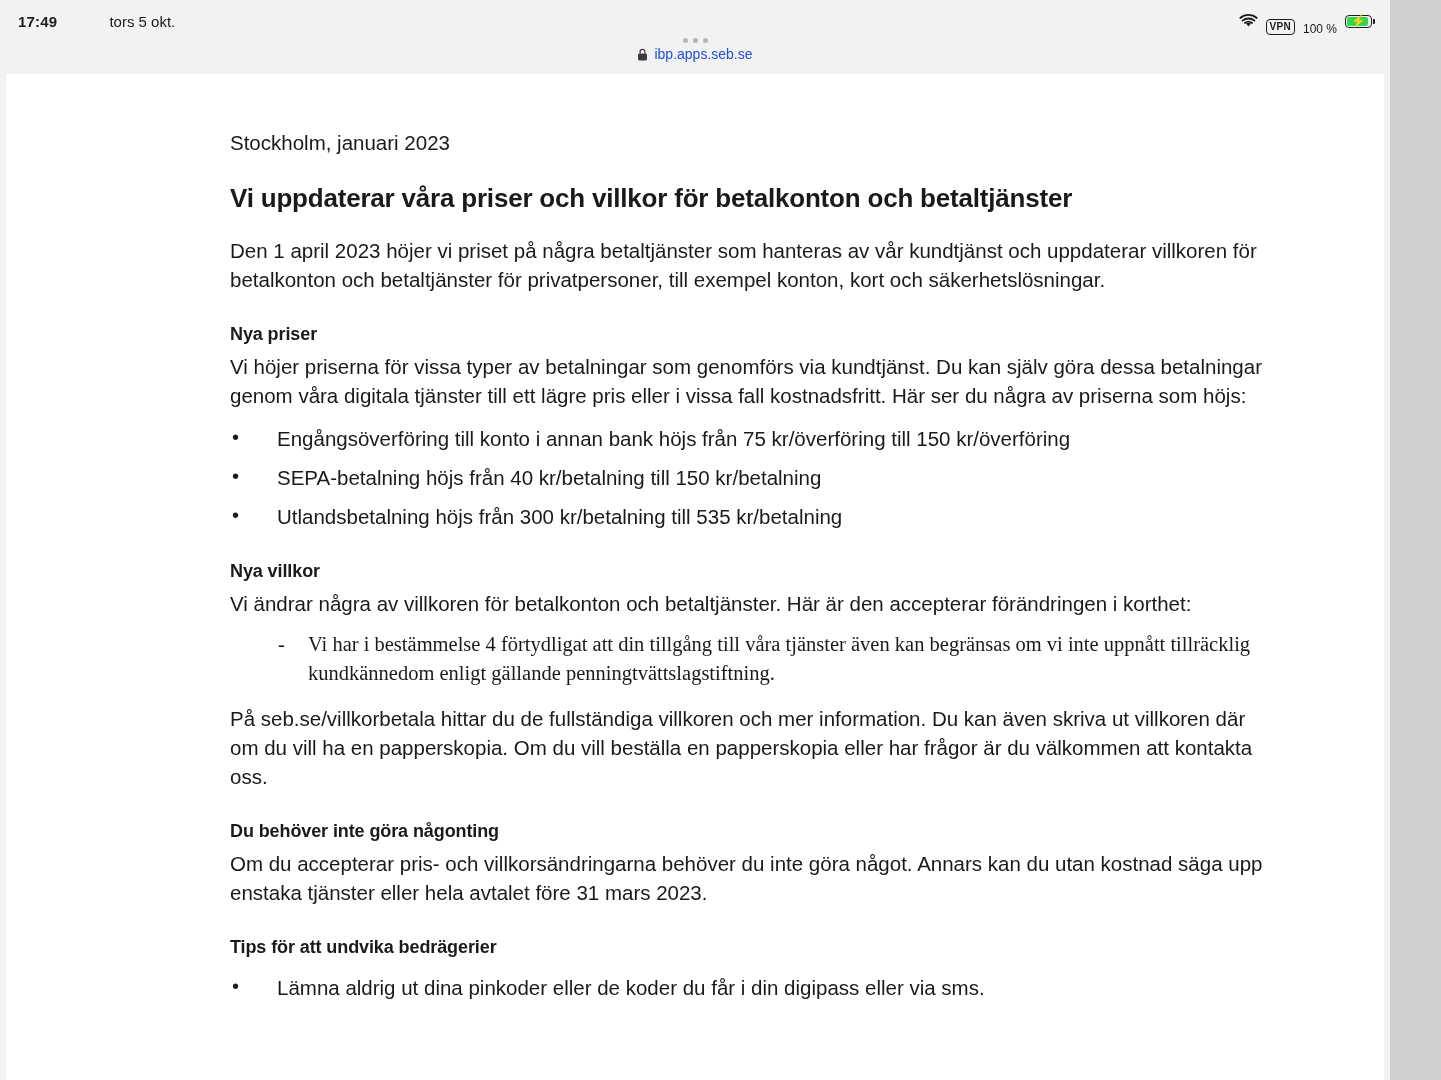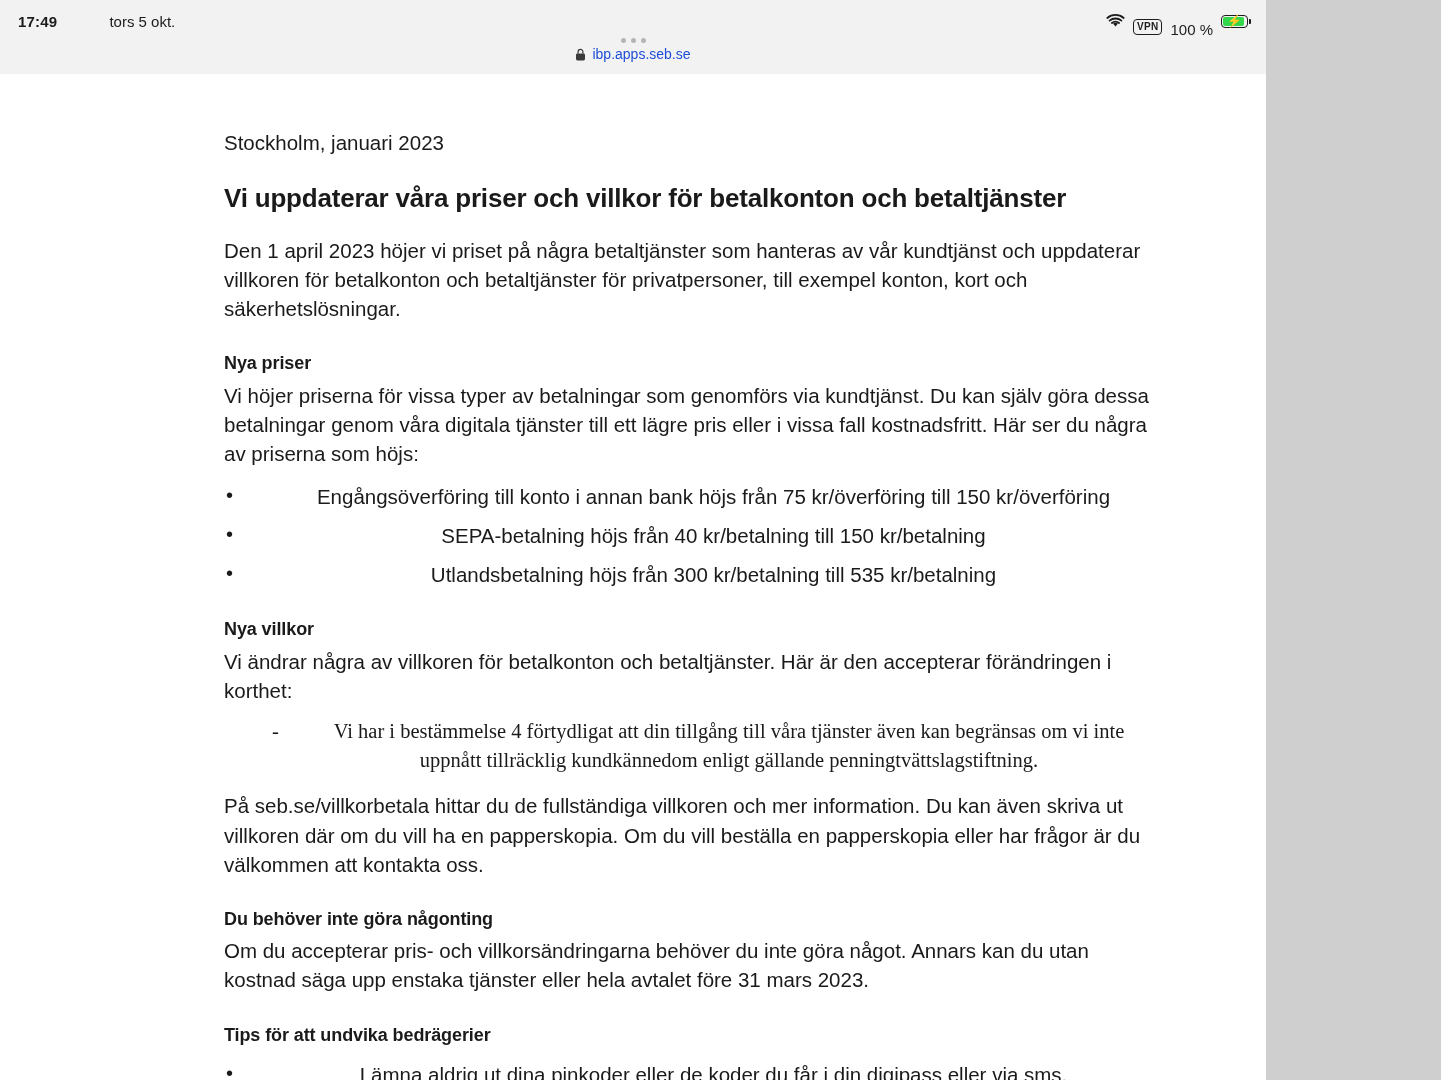--- a/index.html
+++ b/index.html
@@ -3,21 +3,21 @@
 <meta charset="utf-8">
 <style>
   html, body {
     margin: 0;
     padding: 0;
     background: #cfcfcf;
     font-family: "Liberation Sans", sans-serif;
   }
   #screen {
     position: relative;
-    width: 1266px;
+    width: 1390px;
     height: 1080px;
     overflow: hidden;
     background: #f2f2f2;
   }
 
   
   .statusbar {
     position: relative;
     height: 42px;
     background: #f2f2f2;
@@ -47,21 +47,21 @@
   .vpn-badge {
     border: 1.6px solid #1c1c1e;
     border-radius: 4px;
     font-size: 10px;
     font-weight: 700;
     line-height: 1;
     padding: 2px 3px;
     letter-spacing: .3px;
     margin-top: 12px;
   }
-  .battery-pct { font-size: 15px; margin-top: 16px; }
+  .battery-pct { font-size: 12px; margin-top: 16px; }
   .battery {
     position: relative;
     width: 27px;
     height: 13px;
     border: 1.5px solid #1c1c1e;
     border-radius: 4px;
     box-sizing: border-box;
     display: inline-block;
   }
   .battery:after {
@@ -167,21 +167,20 @@
   .doc p {
     font-size: 20.5px;
     line-height: 1.42;
     margin: 0 0 8px 0;
   }
   .doc p.gap-after { margin-bottom: 22px; }
   .doc ul {
     list-style: none;
     margin: 14px 0 14px 0;
     padding: 0;
-    text-align: center;
   }
   .doc ul li {
     position: relative;
     font-size: 20.5px;
     line-height: 1.42;
     padding-left: 47px;
     margin-bottom: 10px;
   }
   .doc ul li:before {
     content: "\2022";

